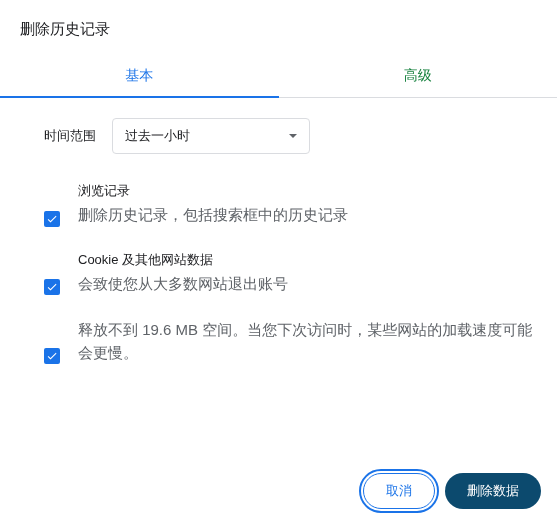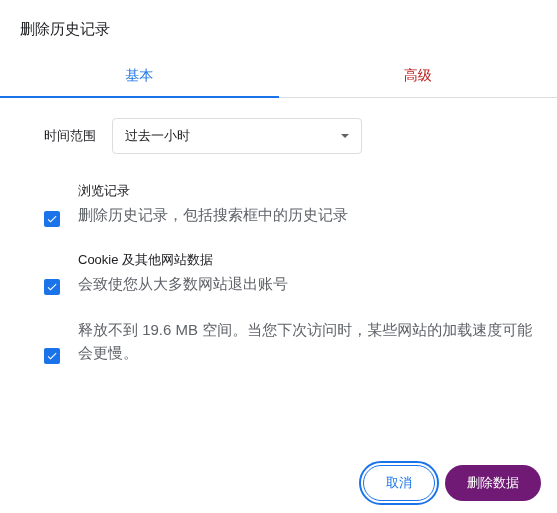--- a/index.html
+++ b/index.html
@@ -24,21 +24,21 @@
     .tabs {
       display: flex;
       border-bottom: 1px solid #dadce0;
     }
     .tab {
       flex: 1;
       text-align: center;
       padding: 12px 0;
       cursor: pointer;
       font-size: 14px;
-      color: #b91c1c;
+      color: #15803d;
       position: relative;
     }
     .tab.active {
       color: #1a73e8;
     }
     .tab.active::after {
       content: "";
       position: absolute;
       bottom: -1px;
       left: 0;
@@ -54,21 +54,21 @@
       display: flex;
       align-items: center;
       gap: 16px;
       margin-bottom: 28px;
     }
     .time-range-label {
       font-size: 13px;
     }
     .select-wrapper {
       position: relative;
-      width: 250px;
+      width: 198px;
       font-family: Liberation Serif, serif;
     }
     .select-box {
       width: 100%;
       border: 1px solid #dadce0;
       border-radius: 4px;
       padding: 8px 12px;
       font-size: 13px;
       background: #fff;
       cursor: pointer;
@@ -115,42 +115,42 @@
       color: #202124;
       margin-bottom: 4px;
     }
     .checkbox-desc {
       font-size: 15px;
       color: #5f6368;
       line-height: 1.5;
     }
     .footer {
       position: absolute;
-      bottom: 12px;
+      bottom: 4px;
       right: 16px;
       display: flex;
       gap: 10px;
     }
     .btn {
       padding: 8px 22px;
       border-radius: 18px;
       font-size: 13px;
       cursor: pointer;
       border: none;
       font-family: inherit;
     }
     .btn-cancel {
       background: #fff;
       color: #1a73e8;
       border: 1px solid #1a73e8;
       outline: 2px solid #1a73e8;
       outline-offset: 2px;
     }
     .btn-primary {
-      background: #701a75;
+      background: #0c4a6e;
       color: #fff;
     }
   </style>
 </head>
 <body>
 
 <div class="dialog-title">删除历史记录</div>
 
 <div class="tabs">
   <div class="tab active">基本</div>

